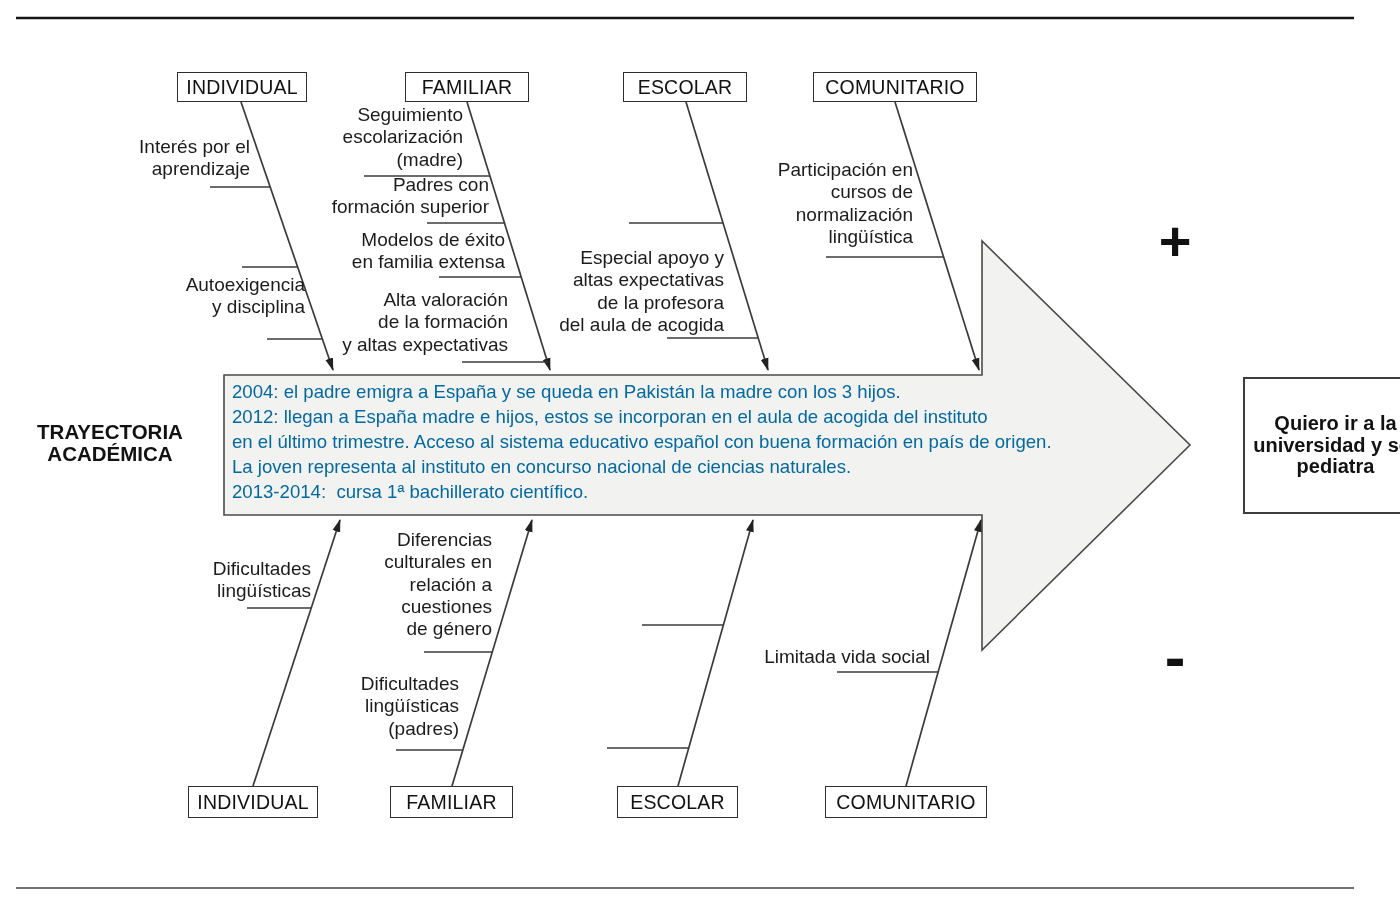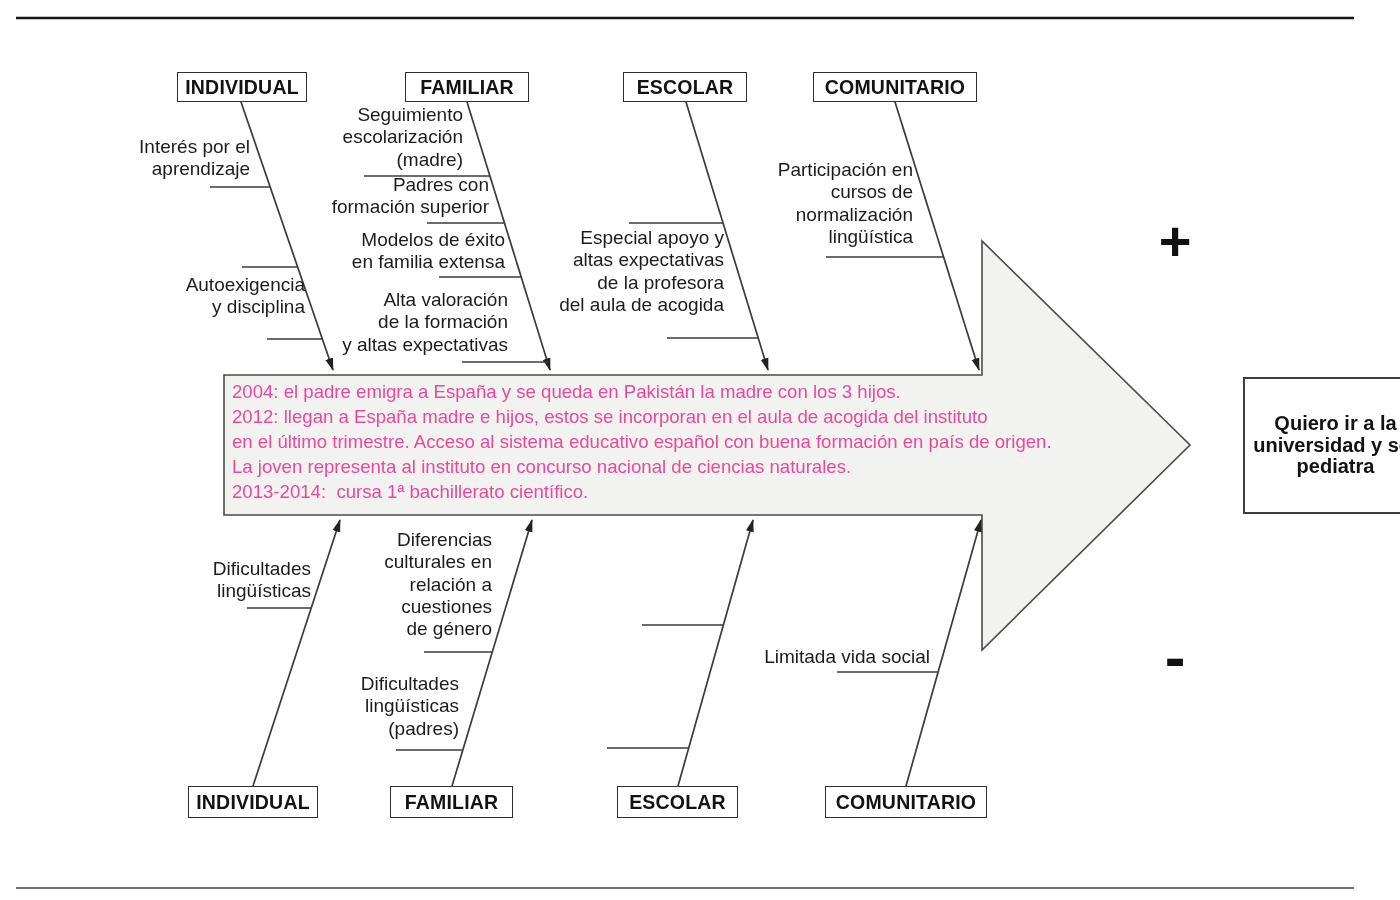--- a/index.html
+++ b/index.html
@@ -3,30 +3,30 @@
 <meta charset="utf-8">
 <style>
   html,body{margin:0;padding:0;background:#ffffff;}
   .canvas{
     position:relative;width:1400px;height:900px;background:#ffffff;
     font-family:"Liberation Sans",sans-serif;color:#121212;overflow:hidden;
   }
   .svg-layer{position:absolute;left:0;top:0;width:1400px;height:900px;}
   .cat{
     position:absolute;display:flex;align-items:center;justify-content:center;
-    border:1.6px solid #2e2e2e;background:#ffffff;font-weight:bold;
+    border:1.6px solid #2e2e2e;background:#ffffff;font-weight:normal;
     font-size:19.5px;letter-spacing:.2px;box-sizing:border-box;white-space:nowrap;
   }
   .factor{
     position:absolute;text-align:right;font-size:19px;line-height:22.3px;
     white-space:pre-line;color:#1c1c1c;
   }
   .timeline{
     position:absolute;left:232px;top:379px;width:930px;
-    font-size:18.6px;line-height:25px;white-space:pre;color:#ec4899;
+    font-size:18.6px;line-height:25px;white-space:pre;color:#0369a1;
   }
   .spine-title{
     position:absolute;left:20px;top:421px;width:180px;text-align:center;
     font-weight:bold;font-size:20.5px;line-height:21.5px;white-space:pre-line;
   }
   .goal{
     position:absolute;left:1199px;top:377px;width:185px;height:137px;
     border:2px solid #3d3d3d;background:#ffffff;box-sizing:border-box;
     display:flex;align-items:center;justify-content:center;text-align:center;
     font-weight:bold;font-size:20px;line-height:21.5px;white-space:pre-line;margin-left:44px;
@@ -98,21 +98,21 @@
   <div class="factor" style="left:309px;top:174px;width:180px">Padres con
 formación superior</div>
   <div class="factor" style="left:323px;top:104px;width:140px">Seguimiento
 escolarización
 (madre)</div>
   <div class="factor" style="left:325px;top:229px;width:180px">Modelos de éxito
 en familia extensa</div>
   <div class="factor" style="left:328px;top:289px;width:180px">Alta valoración
 de la formación
 y altas expectativas</div>
-  <div class="factor" style="left:544px;top:227px;width:180px">Especial apoyo y
+  <div class="factor" style="left:544px;top:247px;width:180px">Especial apoyo y
 altas expectativas
 de la profesora
 del aula de acogida</div>
   <div class="factor" style="left:763px;top:159px;width:150px">Participación en
 cursos de
 normalización
 lingüística</div>
 
   <div class="factor" style="left:171px;top:558px;width:140px">Dificultades
 lingüísticas</div>
@@ -125,20 +125,22 @@
 lingüísticas
 (padres)</div>
   <div class="factor" style="left:740px;top:646px;width:190px">Limitada vida social</div>
 
   <div class="timeline">2004: el padre emigra a España y se queda en Pakistán la madre con los 3 hijos.
 2012: llegan a España madre e hijos, estos se incorporan en el aula de acogida del instituto
 en el último trimestre. Acceso al sistema educativo español con buena formación en país de origen.
 La joven representa al instituto en concurso nacional de ciencias naturales.
 2013-2014:  cursa 1ª bachillerato científico.</div>
 
+  <div class="spine-title">TRAYECTORIA
+ACADÉMICA</div>
 
   <div class="goal">Quiero ir a la
 universidad y ser
 pediatra</div>
 
   <div class="sign plus">+</div>
   <div class="sign minus">-</div>
 
 </div>
 

